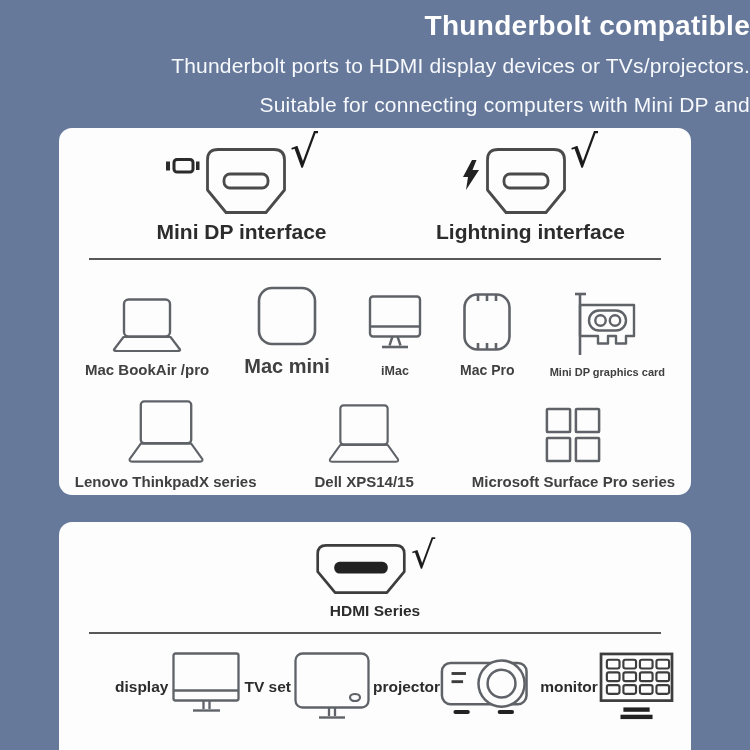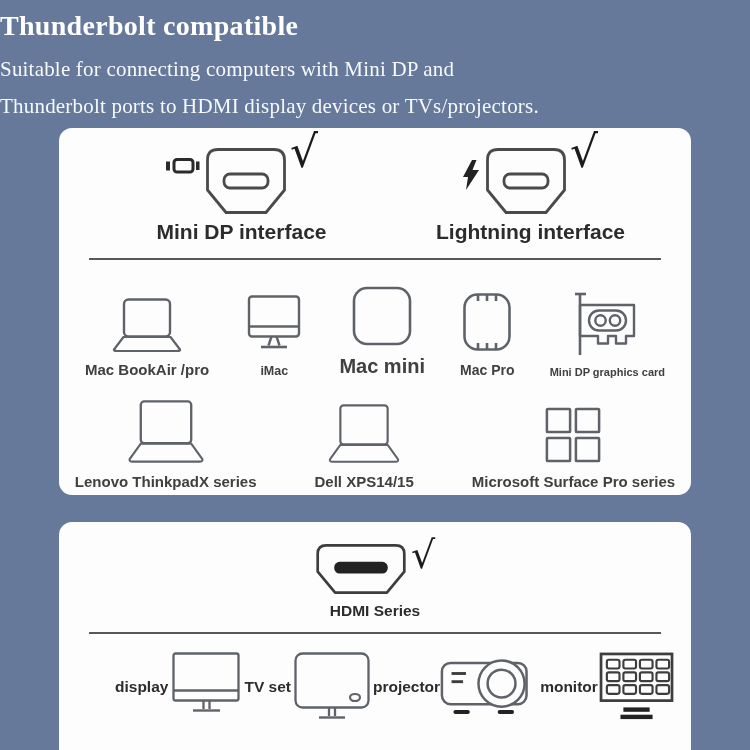--- a/index.html
+++ b/index.html
@@ -2,21 +2,21 @@
 <html><head>
 <meta charset="utf-8">
 <style>
   html, body { margin:0; padding:0; }
   body {
     width:750px; height:750px; overflow:hidden; position:relative;
     background:#66799b;
     font-family:"Liberation Sans", sans-serif;
     -webkit-font-smoothing:antialiased;
   }
-  .hdr { text-align:left; color:#ffffff;font-family:Liberation Serif, serif; }
+  .hdr { text-align:right; color:#ffffff; }
   .title { padding-top:10px; font-size:28px; font-weight:600; letter-spacing:0.3px; }
   .sub { font-size:21px; font-weight:400; color:#f7f9fc; letter-spacing:0.2px; }
   .sub1 { margin-top:15px; }
   .sub2 { margin-top:12px; }
 
   .card { position:absolute; left:59px; width:632px; background:#fdfdfe; border-radius:13px; }
   .card1 { top:128px; height:367px; }
   .card2 { top:522px; height:262px; }
 
   .ports-row { display:flex; padding:12px 16px 0 38px; }
@@ -55,22 +55,22 @@
   .out-lbl { font-size:15.5px; font-weight:700; color:#2c2c2c; white-space:nowrap; }
   .out-icon { margin-top:10px; height:80px; display:flex; align-items:flex-start; justify-content:center; }
 
   svg { display:block; }
 </style>
 </head>
 <body>
 
 <div class="hdr">
   <div class="title">Thunderbolt compatible</div>
+  <div class="sub sub2">Thunderbolt ports to HDMI display devices or TVs/projectors.</div>
   <div class="sub sub1">Suitable for connecting computers with Mini DP and</div>
-  <div class="sub sub2">Thunderbolt ports to HDMI display devices or TVs/projectors.</div>
 </div>
 
 <div class="card card1">
 
   <div class="ports-row">
     <div class="port-group">
       <div class="port-visual">
         <svg class="badge" width="36" height="20" viewBox="0 0 36 20">
           <rect x="1" y="5.5" width="4" height="9" fill="#2b2b2b"></rect>
           <rect x="9" y="3.5" width="19" height="12.5" rx="3" fill="none" stroke="#2b2b2b" stroke-width="3"></rect>
@@ -109,36 +109,36 @@
           <rect x="15" y="1.5" width="46" height="37" rx="4.5" fill="none" stroke="#5f6368" stroke-width="2.4"></rect>
           <path d="M14.5 39 L5 51.5 Q4.5 53 8.5 53 H67.5 Q71.5 53 71 51.5 L61.5 39 Z" fill="none" stroke="#5f6368" stroke-width="2.2" stroke-linejoin="round"></path>
         </svg>
       </div>
       <div class="dev-lbl s15">Mac BookAir /pro</div>
     </div>
 
     <div class="dev">
       <div class="dev-icon">
         <svg width="60" height="60" viewBox="0 0 60 60">
+          <rect x="2" y="2" width="56" height="56" rx="13" fill="none" stroke="#5f6368" stroke-width="2.6"></rect>
+        </svg>
+      </div>
+      <div class="dev-lbl s20">Mac mini</div>
+    </div>
+
+    <div class="dev">
+      <div class="dev-icon">
+        <svg width="60" height="60" viewBox="0 0 60 60">
           <rect x="5" y="1.5" width="50" height="40" rx="3" fill="none" stroke="#5f6368" stroke-width="2.4"></rect>
           <line x1="5" y1="31.5" x2="55" y2="31.5" stroke="#5f6368" stroke-width="2.4"></line>
           <path d="M27.5 41.5 L24.5 50.5 M32.5 41.5 L35.5 50.5" stroke="#5f6368" stroke-width="2.4" fill="none"></path>
           <line x1="17" y1="52" x2="43" y2="52" stroke="#5f6368" stroke-width="2.6"></line>
         </svg>
       </div>
       <div class="dev-lbl s12">iMac</div>
-    </div>
-
-    <div class="dev">
-      <div class="dev-icon">
-        <svg width="60" height="60" viewBox="0 0 60 60">
-          <rect x="2" y="2" width="56" height="56" rx="13" fill="none" stroke="#5f6368" stroke-width="2.6"></rect>
-        </svg>
-      </div>
-      <div class="dev-lbl s20">Mac mini</div>
     </div>
 
     <div class="dev">
       <div class="dev-icon">
         <svg width="52" height="62" viewBox="0 0 52 62">
           <rect x="3.5" y="3.5" width="45" height="55" rx="13" fill="none" stroke="#5f6368" stroke-width="2.6"></rect>
           <path d="M17 3 V10 M26 3 V10 M35 3 V10 M17 52 V59 M26 52 V59 M35 52 V59" stroke="#5f6368" stroke-width="2.6" fill="none"></path>
         </svg>
       </div>
       <div class="dev-lbl s14">Mac Pro</div>

